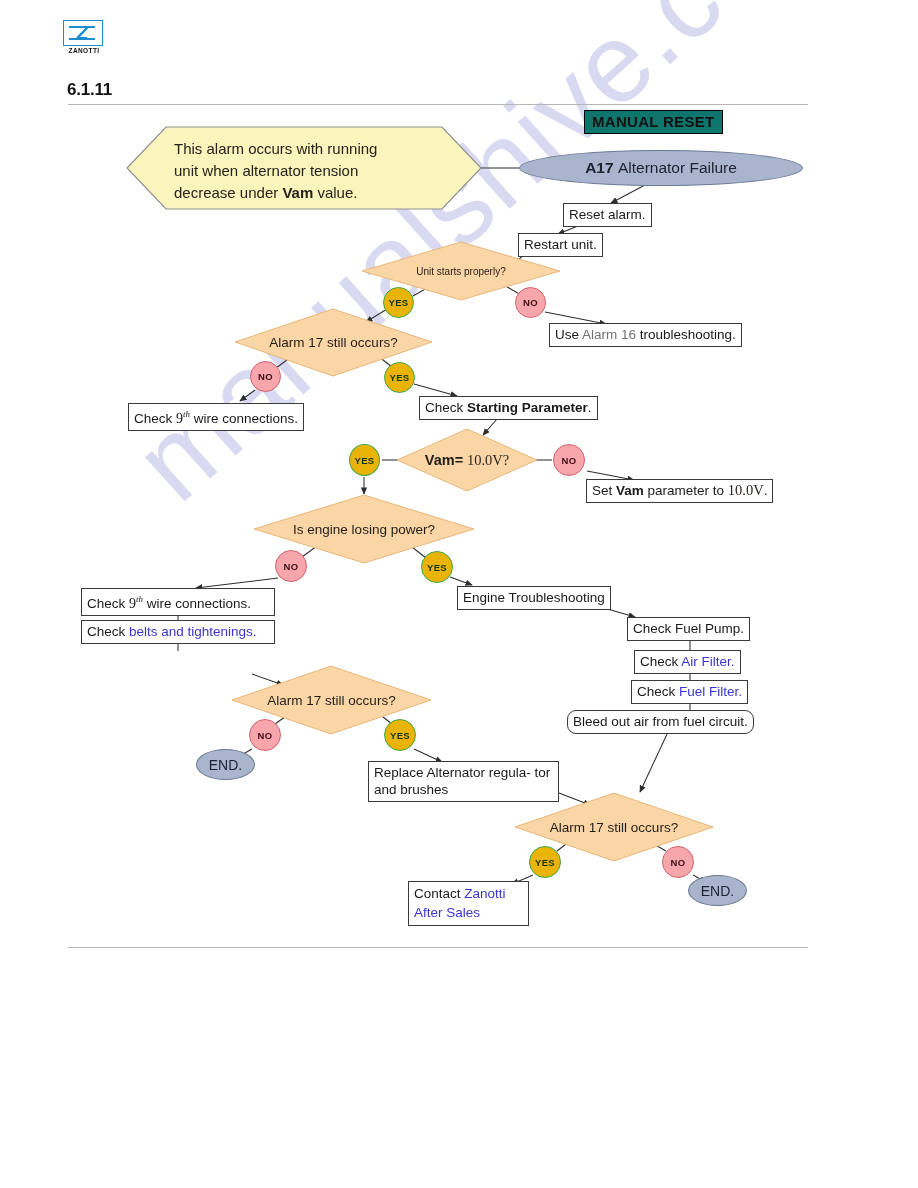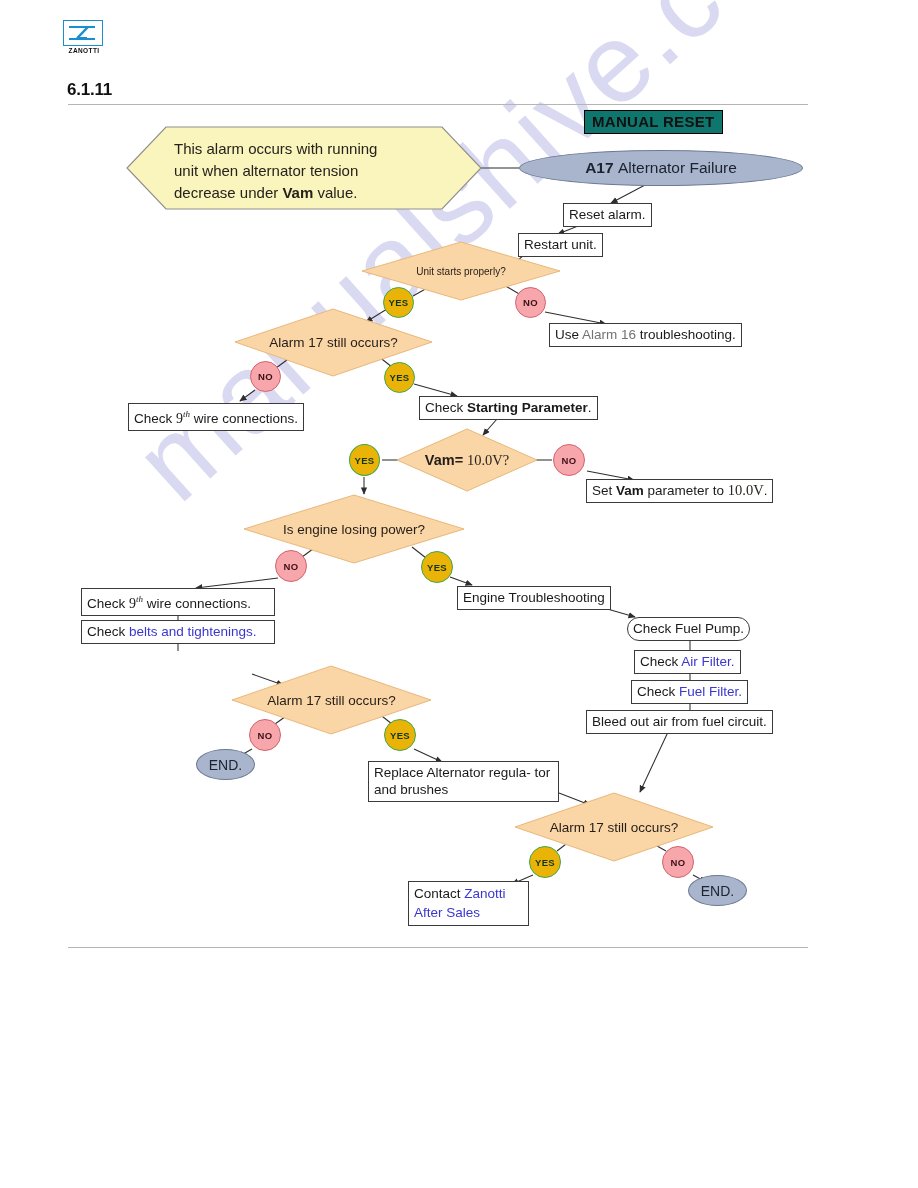--- a/index.html
+++ b/index.html
@@ -251,31 +251,31 @@
     <span>Check </span><span class="num9">9</span><span class="sup">th</span><span> wire connections.</span>
   </div>
 
   <div class="box" style="left:81px;top:620px;width:194px;">
     <span>Check </span><span class="blue">belts and tightenings.</span>
   </div>
 
 
   <div class="box" style="left:457px;top:586px;">Engine Troubleshooting</div>
 
-  <div class="box" style="left:627px;top:617px;border-radius:12px;">Check Fuel Pump.</div>
+  <div class="box" style="left:627px;top:617px;">Check Fuel Pump.</div>
 
   <div class="box" style="left:634px;top:650px;">
     <span>Check </span><span class="blue">Air Filter.</span>
   </div>
 
   <div class="box" style="left:631px;top:680px;">
     <span>Check </span><span class="blue">Fuel Filter.</span>
   </div>
 
-  <div class="box" style="left:586px;top:710px;">Bleed out air from fuel circuit.</div>
+  <div class="box" style="left:567px;top:710px;border-radius:9px;">Bleed out air from fuel circuit.</div>
 
   <div class="box wrap" style="left:368px;top:761px;width:191px;">
     <span>Replace Alternator regula-</span>
     <span>tor and brushes</span>
   </div>
 
   <div class="box wrap" style="left:408px;top:881px;width:121px;line-height:19px;">
     <span>Contact </span><span class="blue">Zanotti</span><br><span class="blue">After Sales</span>
   </div>
 
@@ -295,21 +295,21 @@
 
   <div class="dia" style="left:396px;top:428px;width:142px;height:64px;">
     <svg width="142" height="64" style="position:absolute;left:0;top:0;">
       <polygon points="71,1 141,32 71,63 1,32" fill="#fad5a6" stroke="#e8b87a" stroke-width="1"></polygon>
     </svg>
     <div class="lbl">
       <span class="b" style="font-size:14.5px;">Vam</span><span class="b" style="font-size:14.5px;">=</span>&nbsp;<span class="mathv">10.0V</span><span class="mathv">?</span>
     </div>
   </div>
 
-  <div class="dia" style="left:243px;top:494px;width:222px;height:70px;">
+  <div class="dia" style="left:253px;top:494px;width:222px;height:70px;">
     <svg width="222" height="70" style="position:absolute;left:0;top:0;">
       <polygon points="111,1 221,35 111,69 1,35" fill="#fad5a6" stroke="#e8b87a" stroke-width="1"></polygon>
     </svg>
     <div class="lbl">Is engine losing power?</div>
   </div>
 
   <div class="dia" style="left:231px;top:665px;width:201px;height:70px;">
     <svg width="201" height="70" style="position:absolute;left:0;top:0;">
       <polygon points="100,1 200,35 100,69 1,35" fill="#fad5a6" stroke="#e8b87a" stroke-width="1"></polygon>
     </svg>

